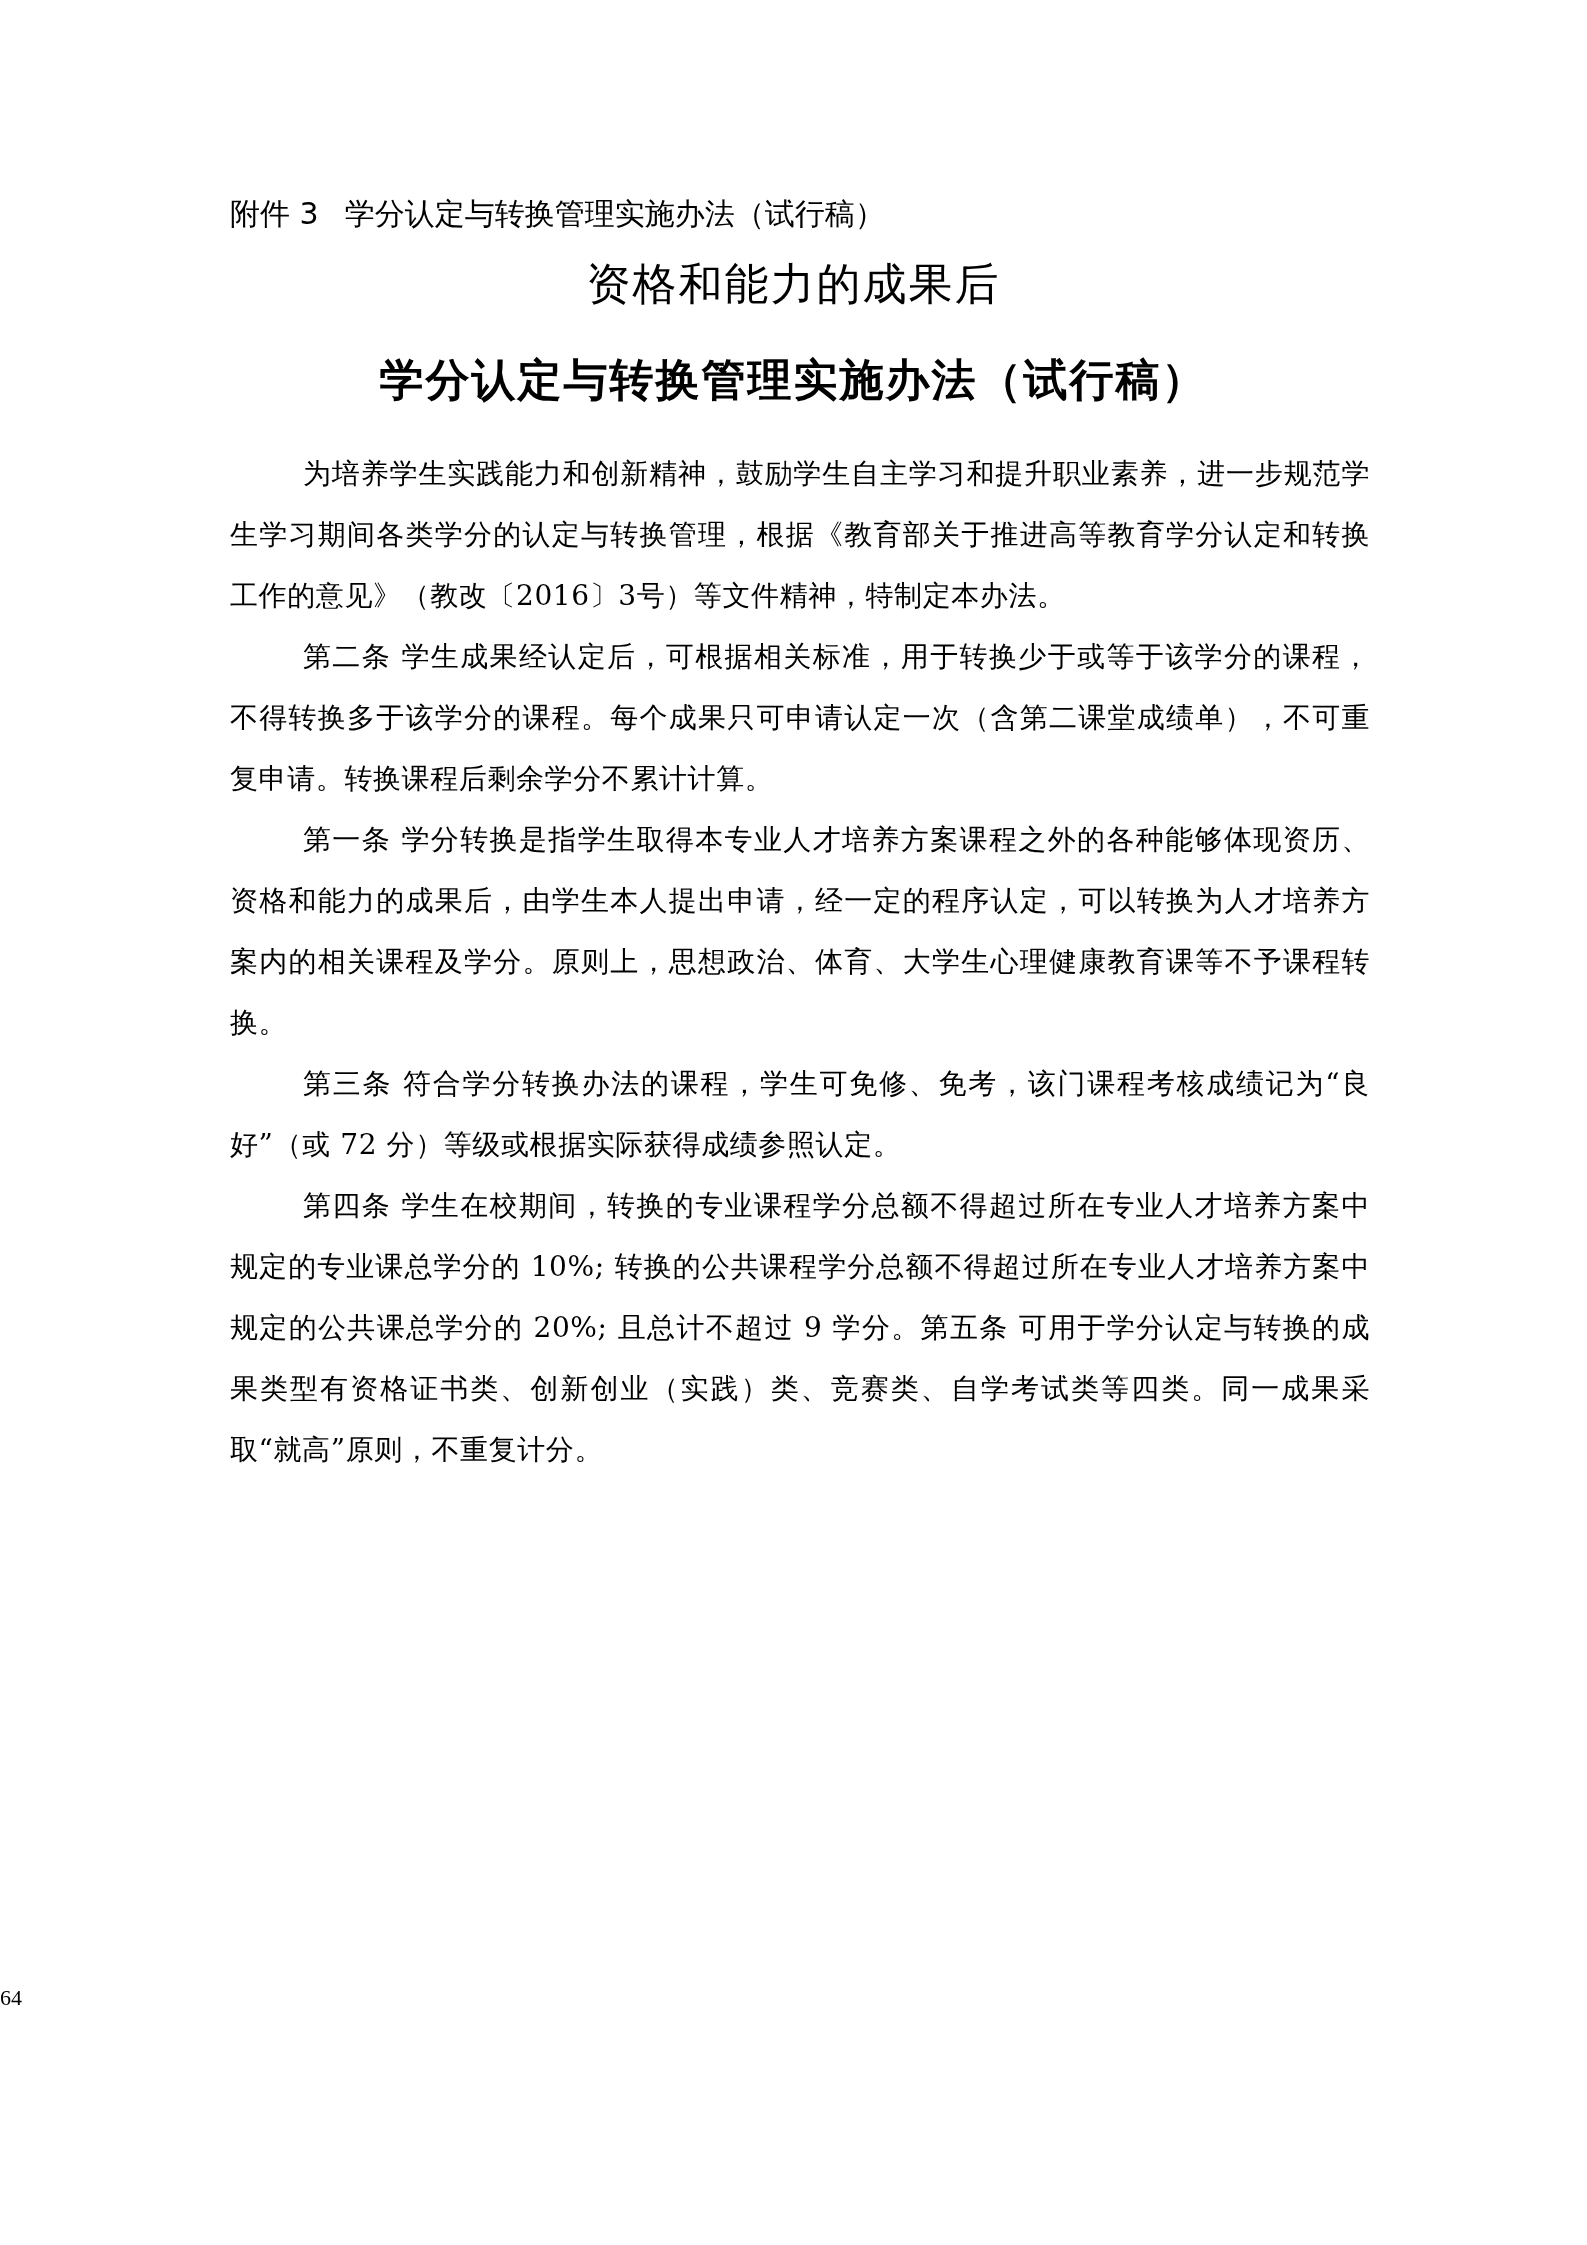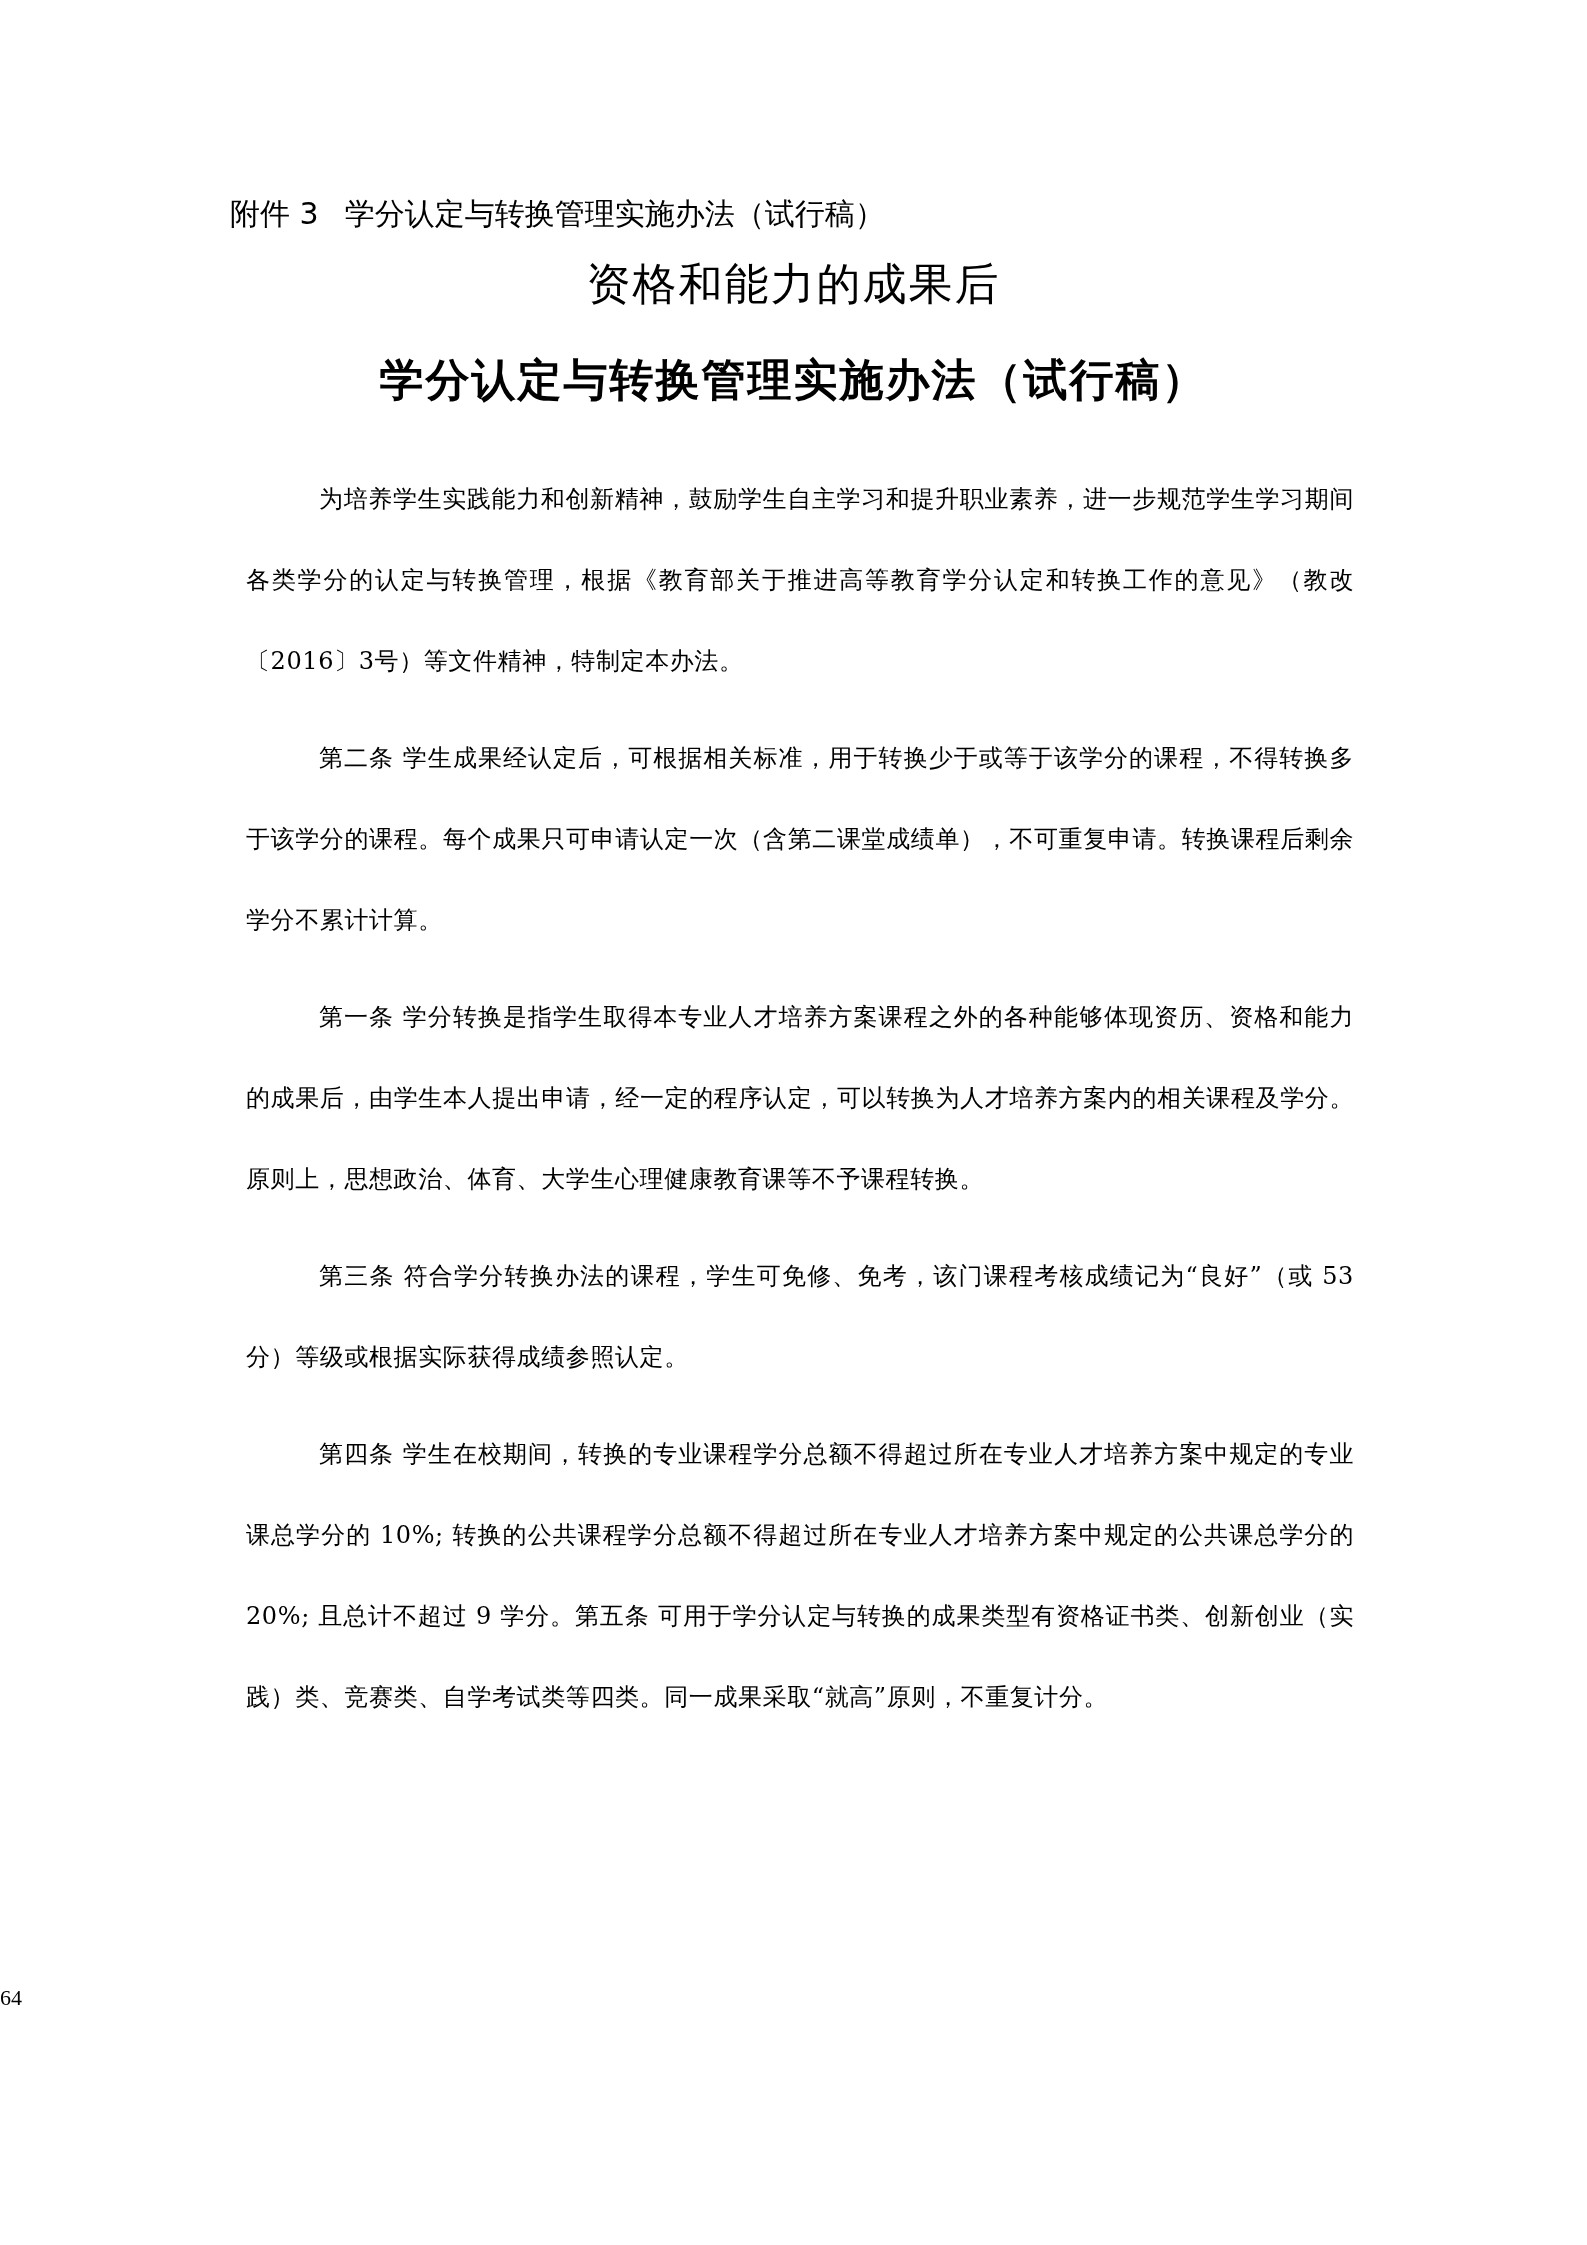--- a/index.html
+++ b/index.html
@@ -60,23 +60,23 @@
       letter-spacing: 2px;
       white-space: nowrap;
     }
     .body-text {
       position: absolute;
       left: 230px;
       top: 443px;
       width: 1140px;
     }
     .para {
-      margin: 16px;
-      font-size: 24px;
-      line-height: 81px;
+      margin: 0;
+      font-size: 28px;
+      line-height: 61px;
       text-indent: 73px;
       text-align: justify;
       letter-spacing: 0.6px;
     }
     .page-number {
       position: absolute;
       left: 0;
       width: 1587px;
       top: 1984px;
       text-align: left;
@@ -95,19 +95,19 @@
   </div>
 
   <div class="title-major">资格和能力的成果后</div>
 
   <div class="title-main">学分认定与转换管理实施办法（试行稿）</div>
 
   <div class="body-text">
     <p class="para">为培养学生实践能力和创新精神，鼓励学生自主学习和提升职业素养，进一步规范学生学习期间各类学分的认定与转换管理，根据《教育部关于推进高等教育学分认定和转换工作的意见》（教改〔2016〕3号）等文件精神，特制定本办法。</p>
     <p class="para">第二条  学生成果经认定后，可根据相关标准，用于转换少于或等于该学分的课程，不得转换多于该学分的课程。每个成果只可申请认定一次（含第二课堂成绩单），不可重复申请。转换课程后剩余学分不累计计算。</p>
     <p class="para">第一条  学分转换是指学生取得本专业人才培养方案课程之外的各种能够体现资历、资格和能力的成果后，由学生本人提出申请，经一定的程序认定，可以转换为人才培养方案内的相关课程及学分。原则上，思想政治、体育、大学生心理健康教育课等不予课程转换。</p>
-    <p class="para">第三条  符合学分转换办法的课程，学生可免修、免考，该门课程考核成绩记为“良好”（或 53 分）等级或根据实际获得成绩参照认定。</p>
+    <p class="para">第三条  符合学分转换办法的课程，学生可免修、免考，该门课程考核成绩记为“良好”（或 72 分）等级或根据实际获得成绩参照认定。</p>
     <p class="para">第四条  学生在校期间，转换的专业课程学分总额不得超过所在专业人才培养方案中规定的专业课总学分的 10%; 转换的公共课程学分总额不得超过所在专业人才培养方案中规定的公共课总学分的 20%; 且总计不超过 9 学分。第五条  可用于学分认定与转换的成果类型有资格证书类、创新创业（实践）类、竞赛类、自学考试类等四类。同一成果采取“就高”原则，不重复计分。</p>
   </div>
 
   <div class="page-number">64</div>
 
 </div>
 
 </body></html>

